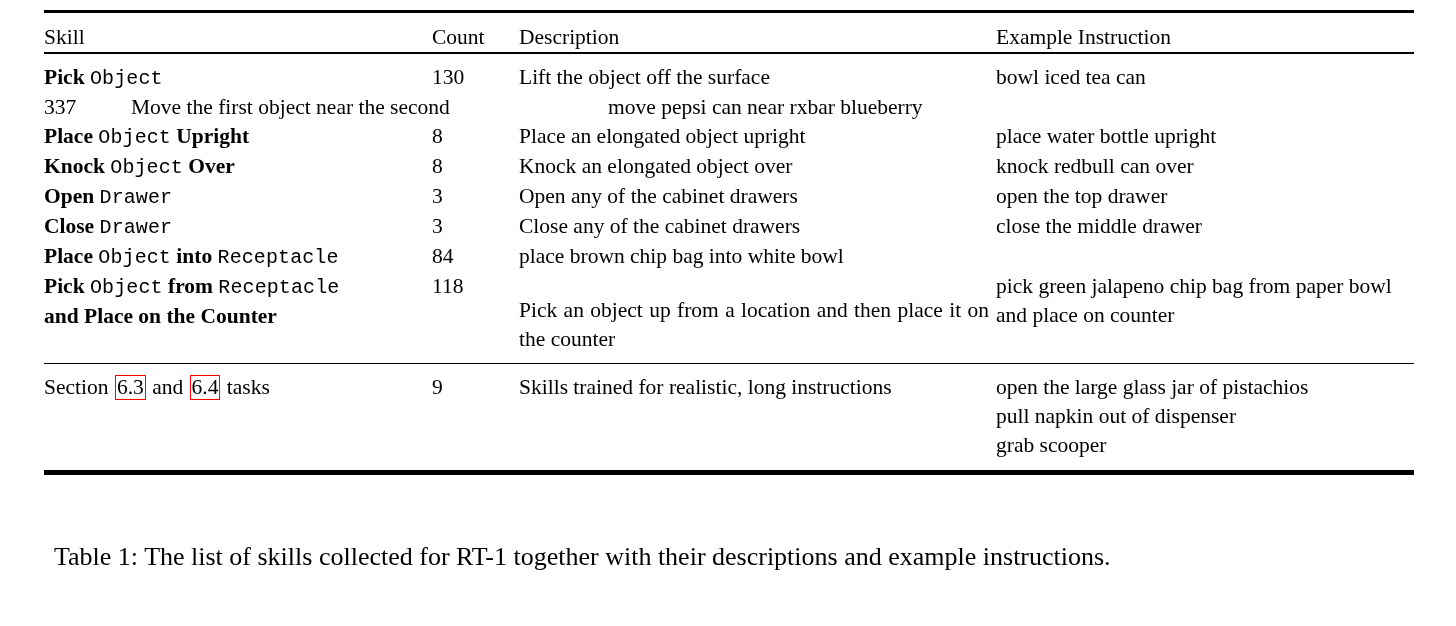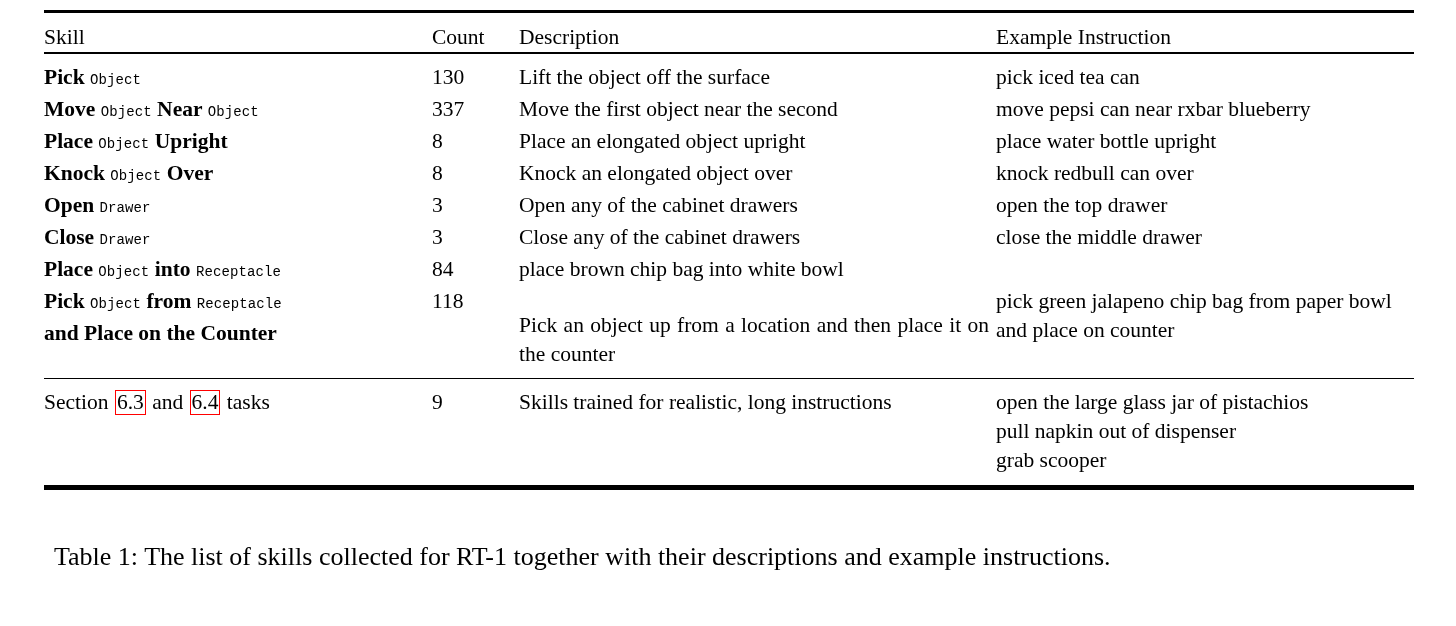--- a/index.html
+++ b/index.html
@@ -57,21 +57,21 @@
   
   .body-block {
     padding-top: 9px;
     padding-bottom: 9px;
   }
   .body-block .row { align-items: flex-start; }
 
   .skill-line   { white-space: nowrap; }
   .mono {
     font-family: "Liberation Mono", "DejaVu Sans Mono", monospace;
-    font-size: 14px;
+    font-size: 20px;
     font-weight: normal;
     letter-spacing: 0.1px;
     margin-top: 18px;
   }
   .bold { font-weight: bold; }
 
   
   .desc-justify {
     text-align: justify;
     text-align-last: left;
@@ -134,27 +134,24 @@
   <div class="body-block" id="body-block">
       <div class="row">
         <div class="cell col-skill">
           <div class="skill-line"><span class="bold">Pick</span> <span class="mono">Object</span></div>
         </div>
         <div class="cell col-count">130</div>
         <div class="cell col-desc">
           <div>Lift the object off the surface</div>
         </div>
         <div class="cell col-example">
-          <div>pick iced tea can</div>
-        </div>
-      </div>
-      <div class="row">
-        <div class="cell col-skill">
-          <div class="skill-line"><span class="bold">Move</span> <span class="mono">Object</span> <span class="bold">Near</span> <span class="mono">Object</span></div>
-        </div>
+          <div>bowl iced tea can</div>
+        </div>
+      </div>
+      <div class="row">
         <div class="cell col-count">337</div>
         <div class="cell col-desc">
           <div>Move the first object near the second</div>
         </div>
         <div class="cell col-example">
           <div>move pepsi can near rxbar blueberry</div>
         </div>
       </div>
       <div class="row">
         <div class="cell col-skill">

